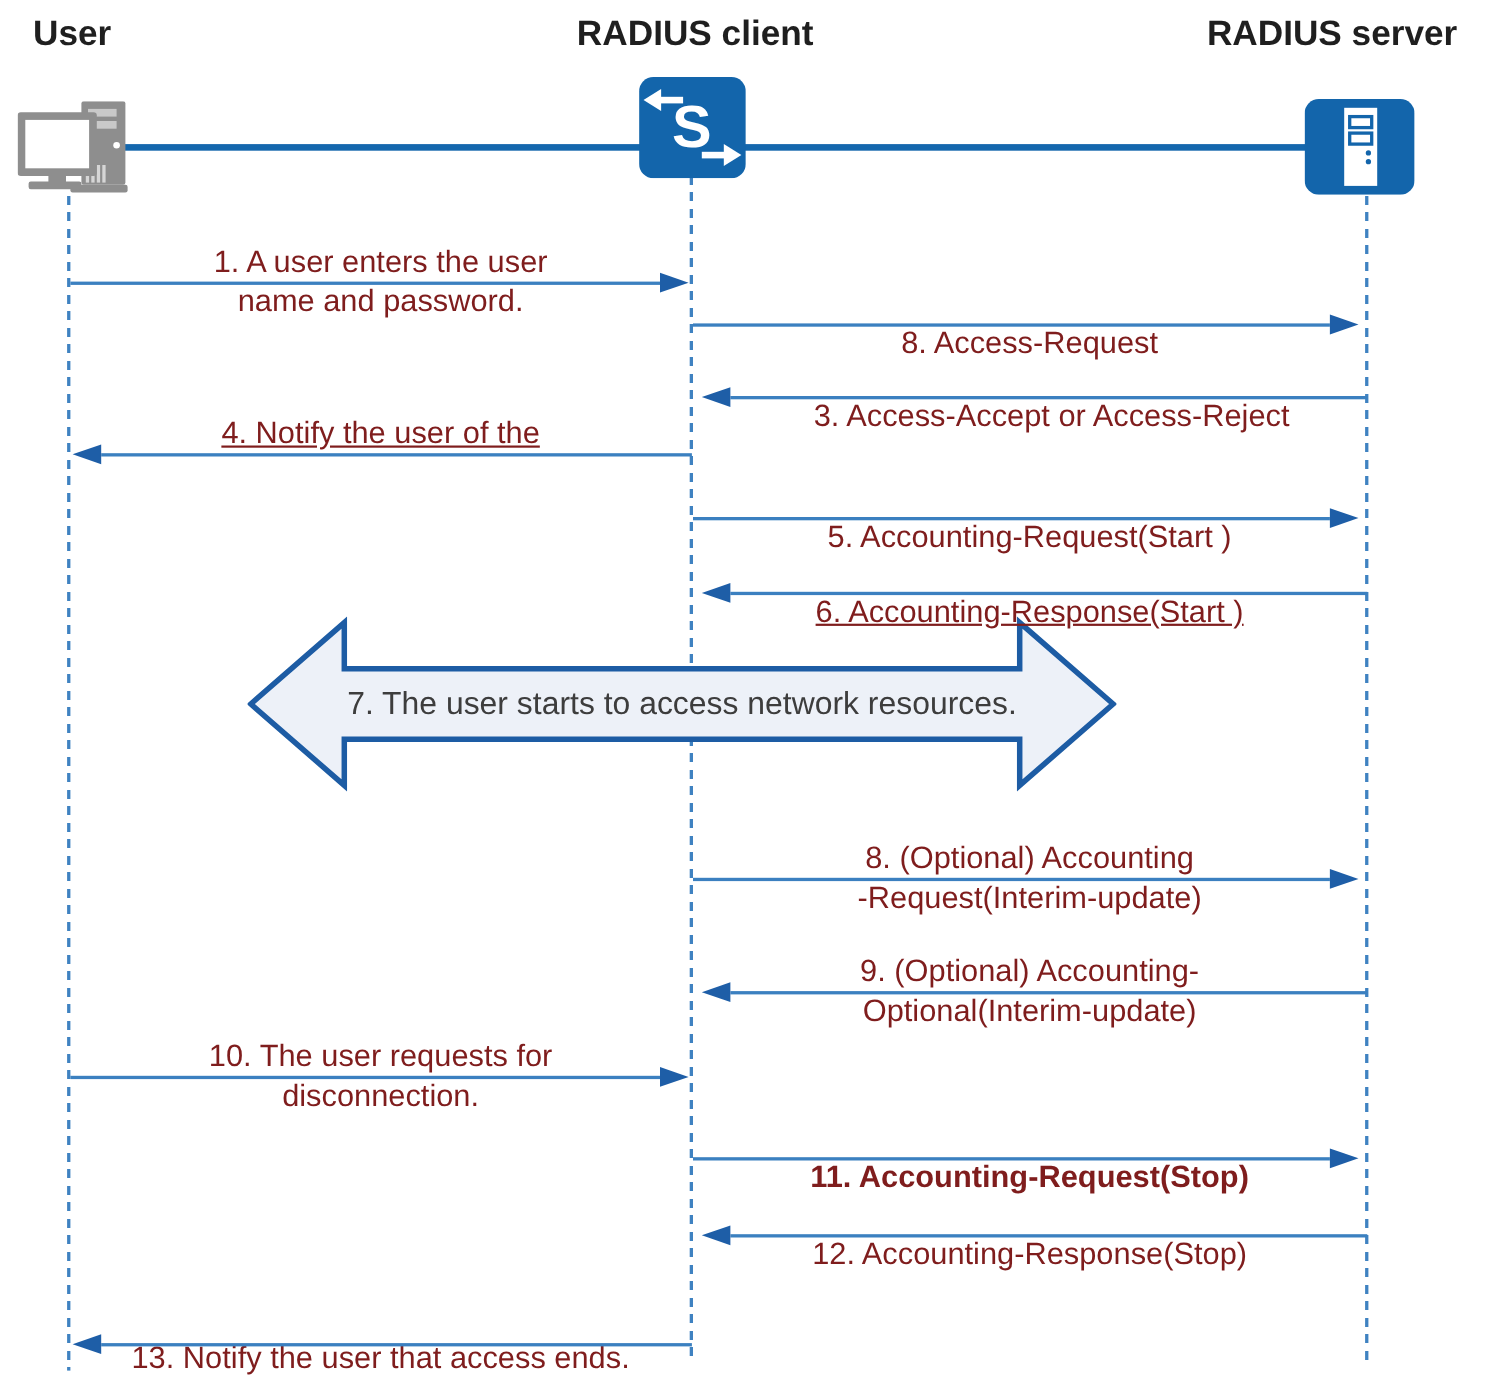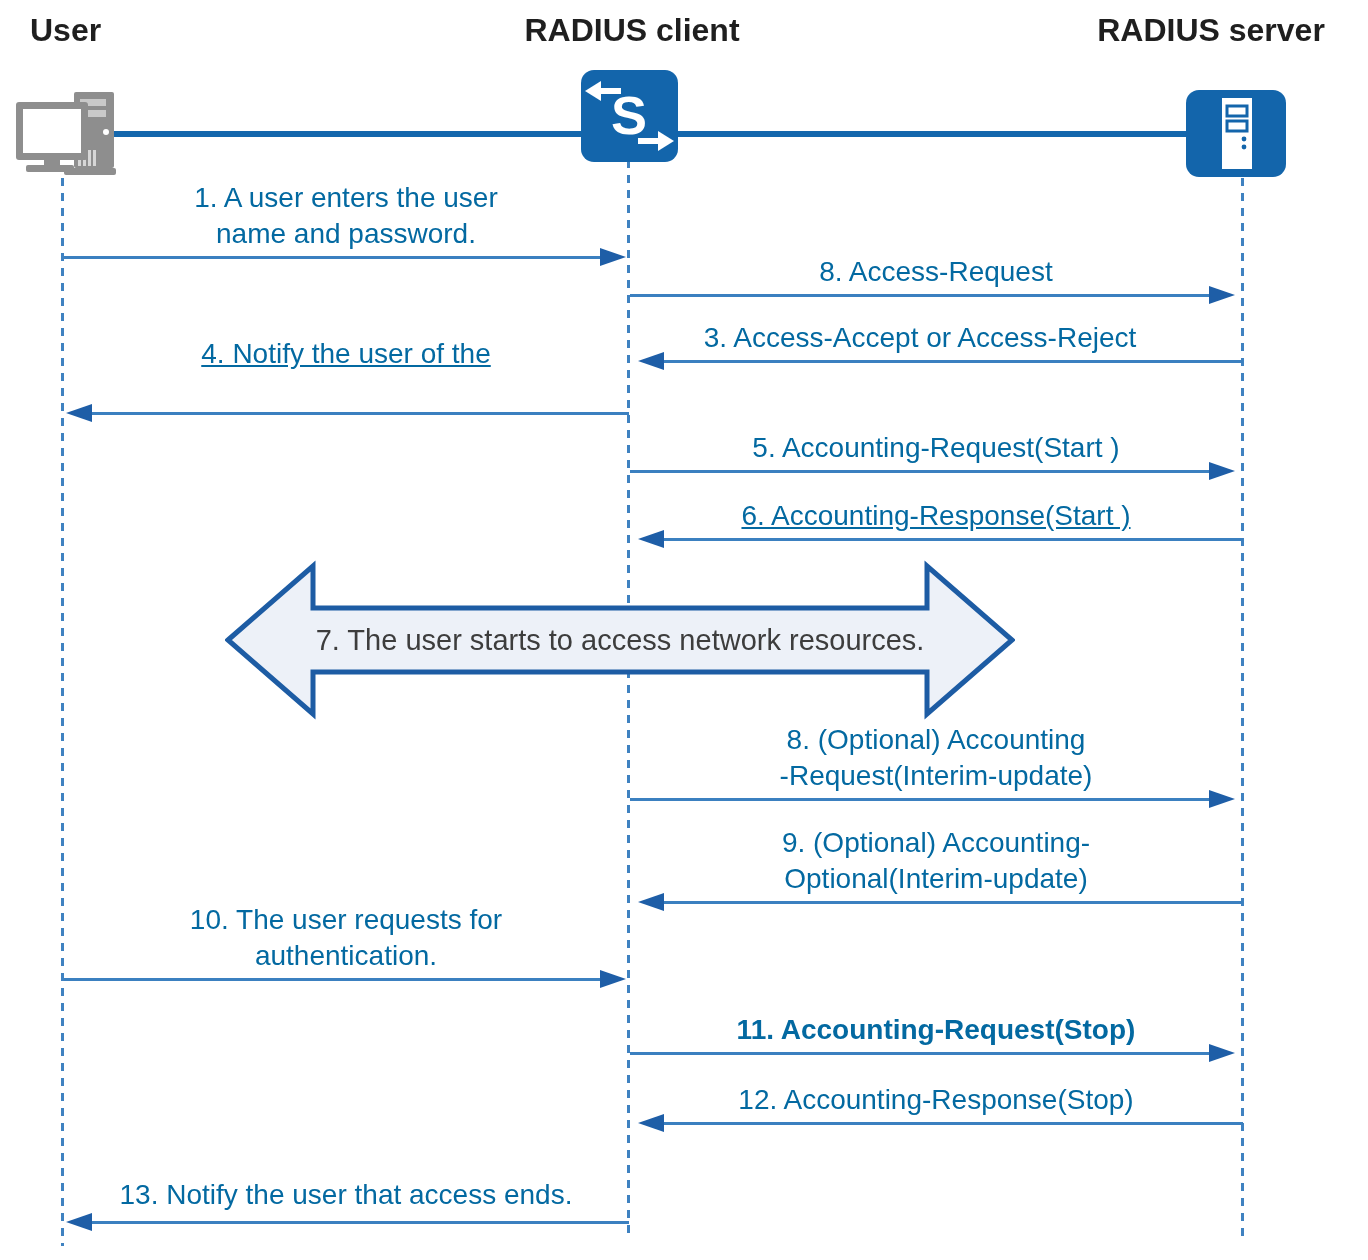--- a/index.html
+++ b/index.html
@@ -13,21 +13,21 @@
   }
   .lifeline{
     position:absolute;width:3px;
     background:repeating-linear-gradient(to bottom,#3f82c1 0 8px,transparent 8px 15px);
   }
   .backbone{
     position:absolute;left:100px;top:131px;width:1092px;height:6px;background:#1467ad;z-index:1;
   }
   .icon{position:absolute;z-index:2;}
   .msg-label{
-    position:absolute;font-size:28px;line-height:36px;color:#0369a1;text-align:center;z-index:4;
+    position:absolute;font-size:28px;line-height:36px;color:#7f1d1d;text-align:center;z-index:4;margin-top:40px;
   }
   .msg-line{position:absolute;height:3px;background:#3b80c0;z-index:4;}
   .head{position:absolute;width:0;height:0;z-index:4;}
   .head-right{border-top:9px solid transparent;border-bottom:9px solid transparent;border-left:26px solid #1e5ea7;}
   .head-left{border-top:9px solid transparent;border-bottom:9px solid transparent;border-right:26px solid #1e5ea7;}
   .bigarrow{position:absolute;left:225px;top:558px;z-index:3;}
   .bigarrow-label{
     position:absolute;left:245px;top:621px;width:750px;text-align:center;
     font-size:29px;line-height:38px;color:#3d3d3d;z-index:4;
   }
@@ -87,21 +87,21 @@
   </div>
   <div class="msg-line" style="left:64px;top:256px;width:536px;"></div>
   <div class="head head-right" style="left:600px;top:248px;"></div>
 
   <div class="msg-label" style="left:636px;top:254px;width:600px;">
     <span>8. Access-Request</span>
   </div>
   <div class="msg-line" style="left:630px;top:294px;width:579px;"></div>
   <div class="head head-right" style="left:1209px;top:286px;"></div>
 
-  <div class="msg-label" style="left:620px;top:320px;width:600px;">
+  <div class="msg-label" style="left:656px;top:320px;width:600px;">
     <span>3. Access-Accept or Access-Reject</span>
   </div>
   <div class="msg-line" style="left:664px;top:360px;width:579px;"></div>
   <div class="head head-left" style="left:638px;top:352px;"></div>
 
   <div class="msg-label" style="left:70px;top:336px;width:552px;text-decoration:underline;">
     <span>4. Notify the user of the</span><br>
   </div>
   <div class="msg-line" style="left:92px;top:412px;width:537px;"></div>
   <div class="head head-left" style="left:66px;top:404px;"></div>
@@ -134,21 +134,21 @@
 
   <div class="msg-label" style="left:636px;top:825px;width:600px;">
     <span>9. (Optional) Accounting-</span><br>
     <span>Optional(Interim-update)</span>
   </div>
   <div class="msg-line" style="left:664px;top:901px;width:579px;"></div>
   <div class="head head-left" style="left:638px;top:893px;"></div>
 
   <div class="msg-label" style="left:70px;top:902px;width:552px;">
     <span>10. The user requests for</span><br>
-    <span>authentication.</span>
+    <span>disconnection.</span>
   </div>
   <div class="msg-line" style="left:64px;top:978px;width:536px;"></div>
   <div class="head head-right" style="left:600px;top:970px;"></div>
 
   <div class="msg-label" style="left:636px;top:1012px;width:600px;font-weight:bold;">
     <span>11. Accounting-Request(Stop)</span>
   </div>
   <div class="msg-line" style="left:630px;top:1052px;width:579px;"></div>
   <div class="head head-right" style="left:1209px;top:1044px;"></div>
 

